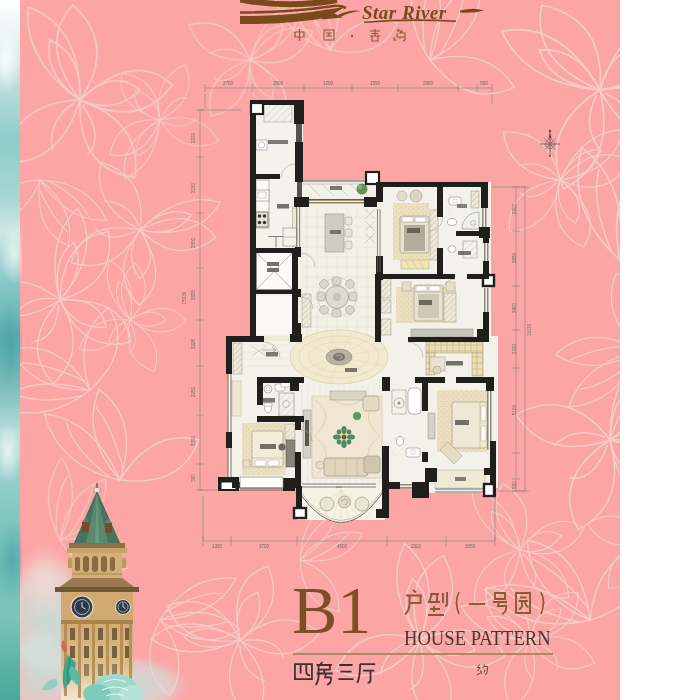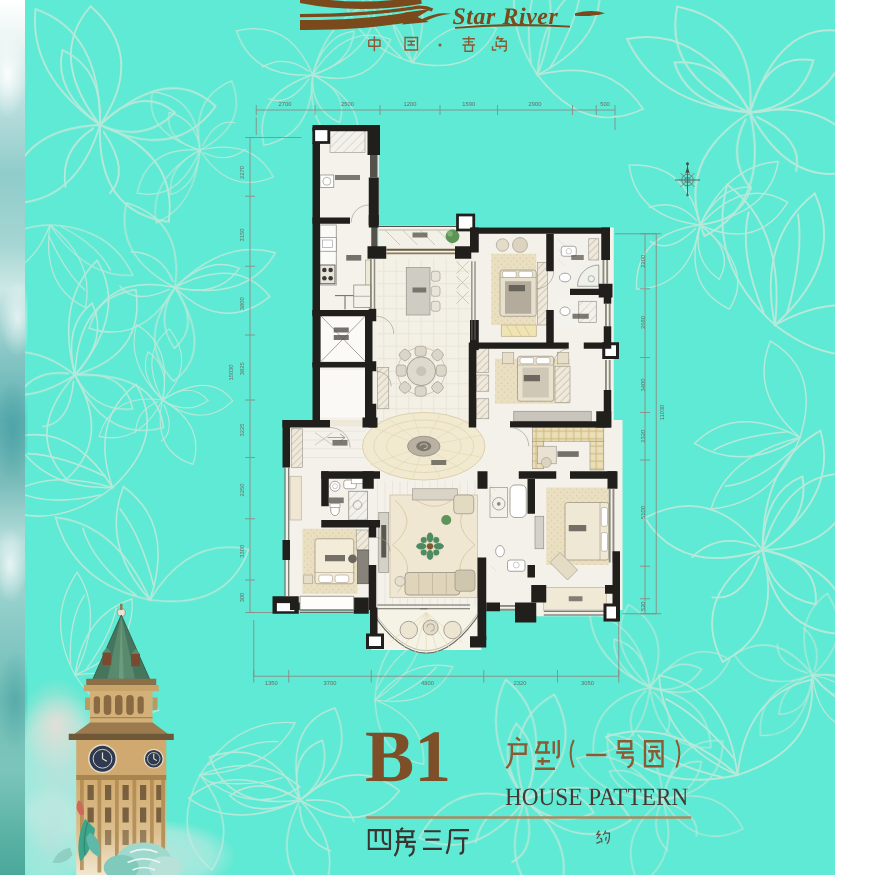--- a/index.html
+++ b/index.html
@@ -1,16 +1,16 @@
 <!DOCTYPE html>
 <html><head>
 <meta charset="utf-8">
 <style>
   html,body{margin:0;padding:0;}
-  #page{position:relative;width:668px;height:700px;background:#5eead4;overflow:hidden;
+  #page{position:relative;width:620px;height:700px;background:#fca5a5;overflow:hidden;
         font-family:"Liberation Sans", sans-serif;}
   svg{display:block;}
   .abs{position:absolute;}
 </style>
 </head>
 <body>
 <div id="page">
 
 <svg class="abs" style="left:0;top:0" width="700" height="700" viewBox="0 0 700 700">
   <defs>
@@ -856,21 +856,21 @@
   </g>
   <g fill="none" stroke="#e9f6f2" stroke-width="1.2">
     <path d="M84,212 q11,-5 22,0 M82,220 q13,-6 26,0 M86,226 q9,-4 18,0"></path>
   </g>
 
   <path d="M36,208 q-10,2 -14,12 q10,2 16,-6 z" fill="#8fd0c2"></path>
 </svg>
 
 <div class="abs" style="left:290px;top:580px;width:280px;height:115px;">
 
-  <div class="abs" style="left:2px;top:-4px;color:#7d4e28;font-family:'Liberation Serif',serif;font-weight:bold;font-size:59px;line-height:1;letter-spacing:0px;">B1</div>
+  <div class="abs" style="left:2px;top:-4px;color:#7d4e28;font-family:'Liberation Serif',serif;font-weight:normal;font-size:68px;line-height:1;letter-spacing:0px;">B1</div>
 
   <div class="abs" style="left:3px;top:73px;width:260px;height:1.5px;background:#a98a62;"></div>
 
   <svg class="abs" style="left:113px;top:9px" width="160" height="30" viewBox="0 0 160 30">
     <g stroke="#8a5a35" stroke-width="1.9" fill="none">
 
       <path d="M10,1 l3,2.5 M3,6.5 h16 M6.5,6.5 v7.5 h11 v-7.5 M6.5,14 q0,8 -4.5,11.5"></path>
 
       <path d="M27,5 h9 M29,5 l-3,8 M34,5 v8 M25,13 h12 M40,4 v10 M44,3 v12 q0,2 -2,2 M27,20 h10 M31,17 v6 M25,26 h16"></path>
 

